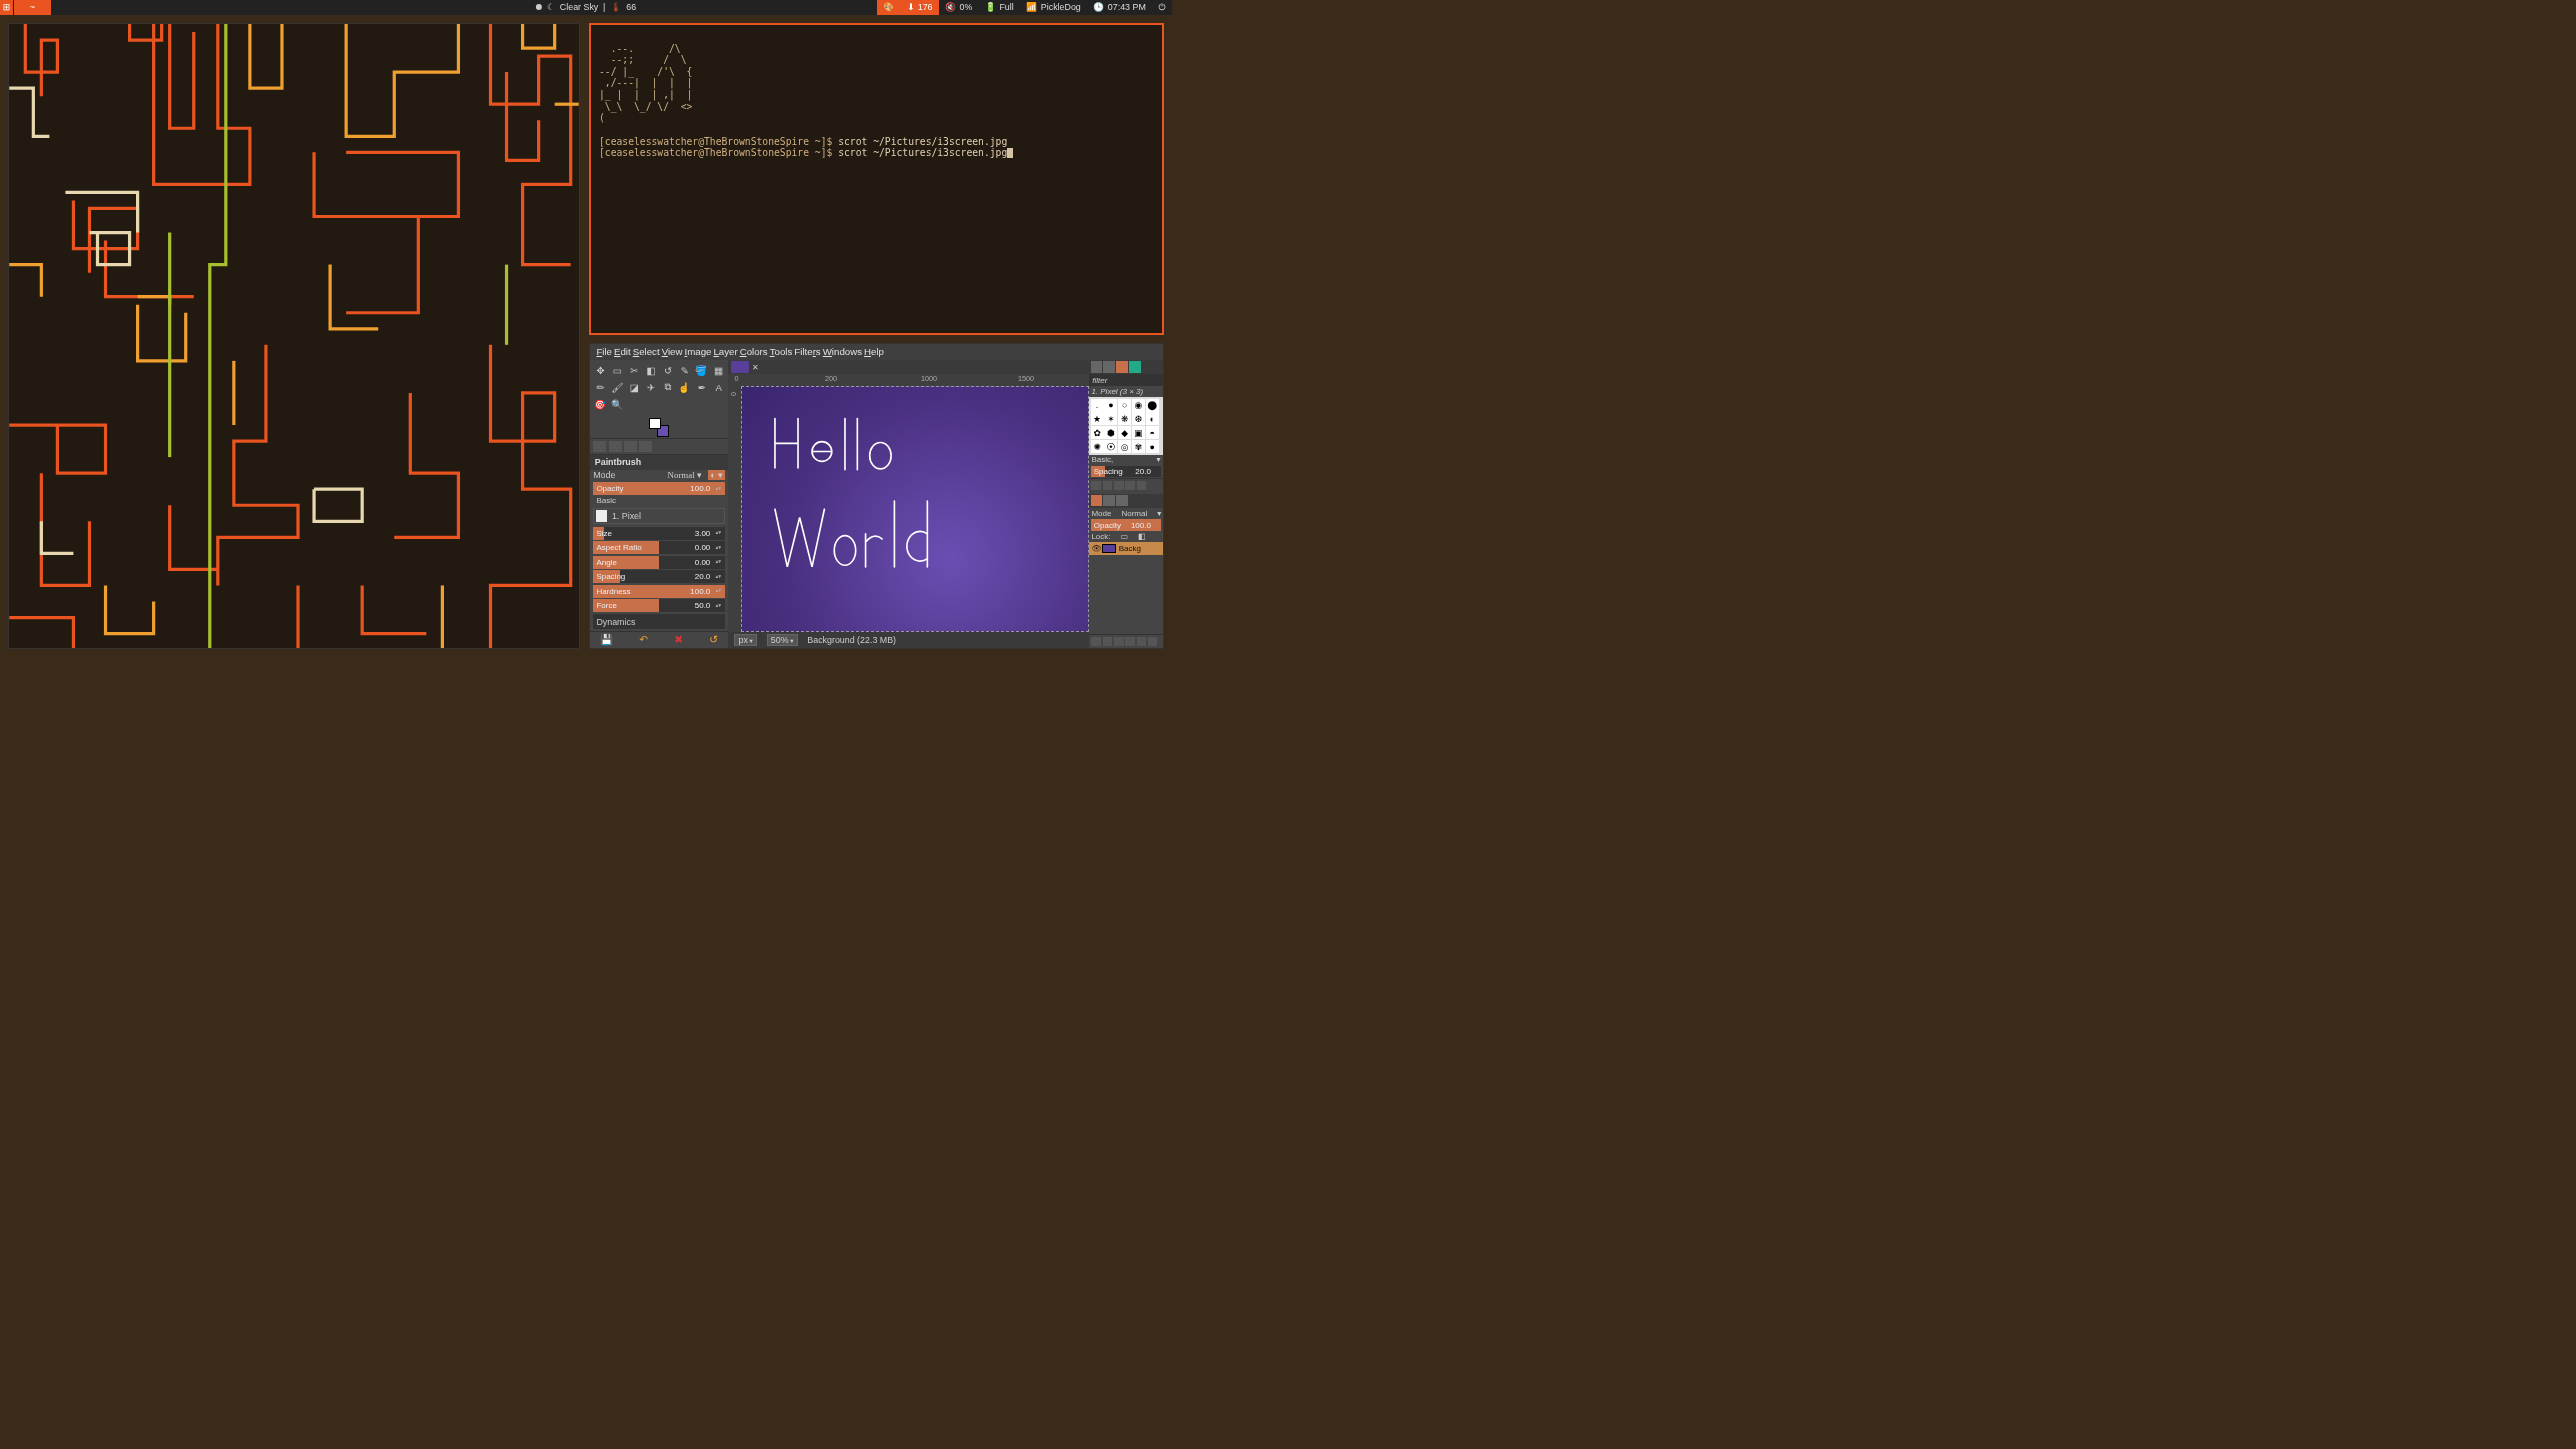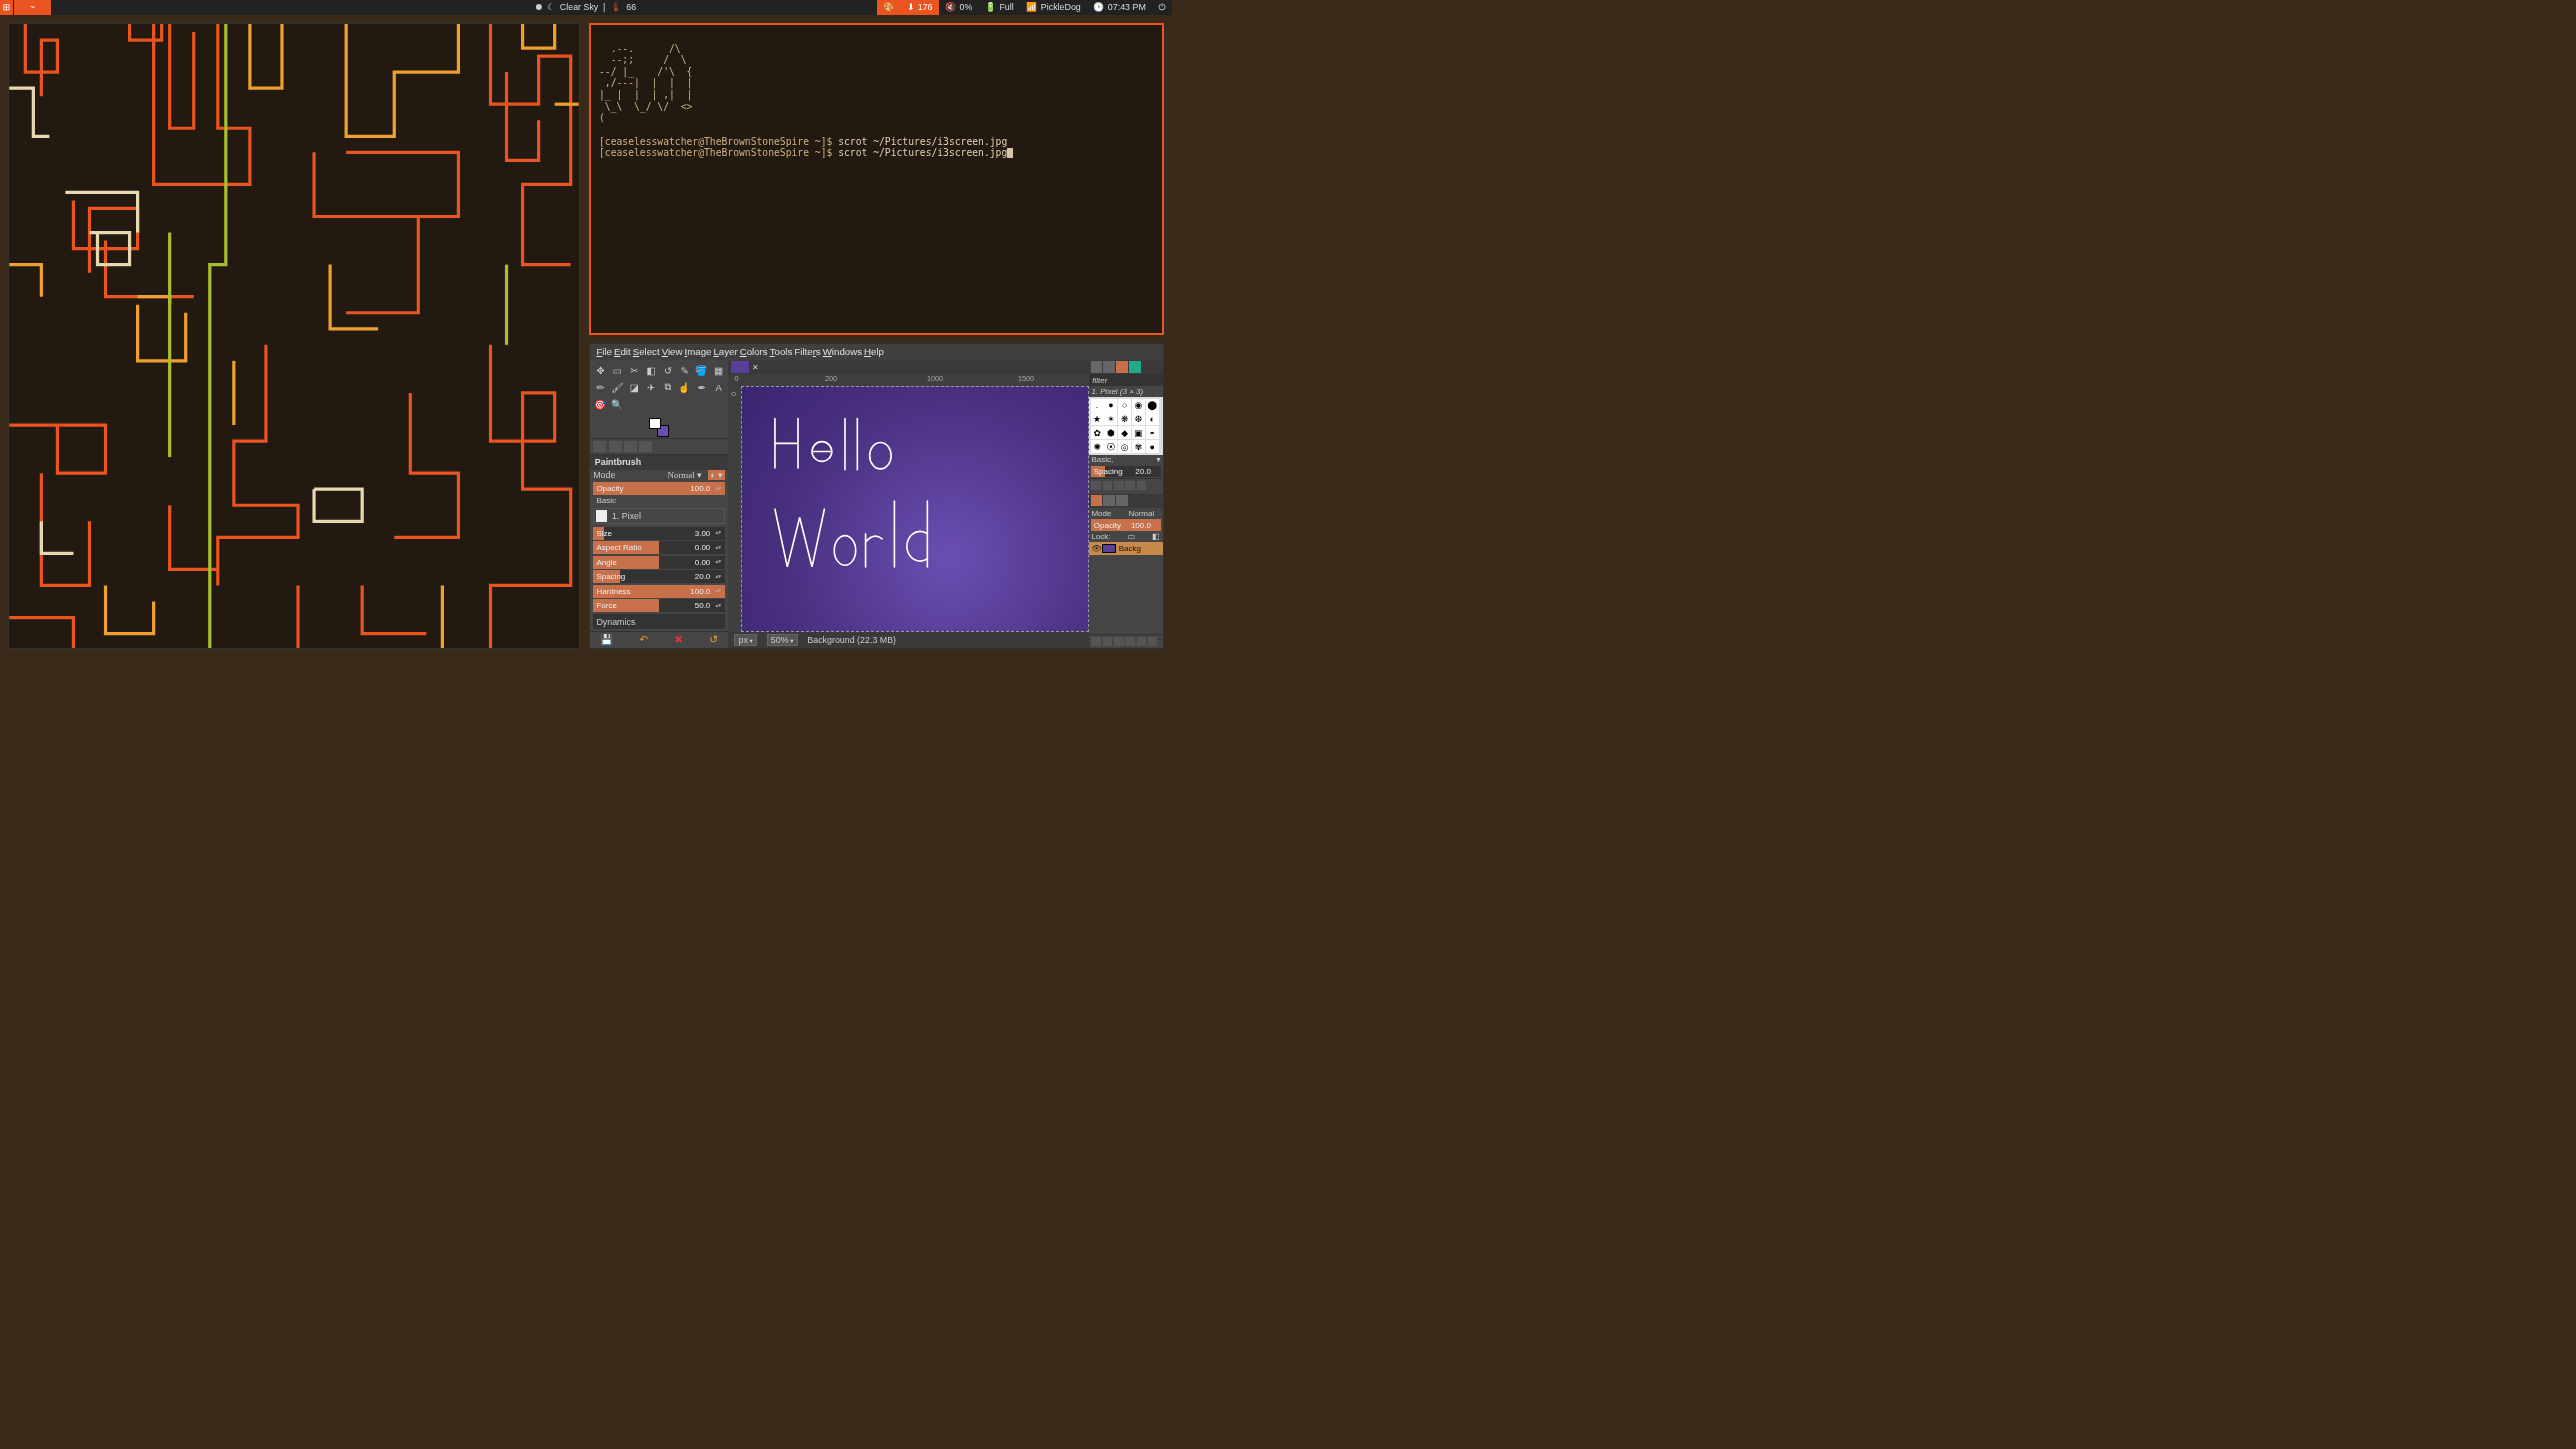--- a/index.html
+++ b/index.html
@@ -165,21 +165,21 @@
   width:74px; background:#454545; display:flex;flex-direction:column;font-size:8px;
 }
 .gimp-right .dock-tabs{display:flex;gap:1.6px;padding:1.6px;background:#3a3a3a;}
 .gimp-right .dock-tabs .dt{width:11.3px;height:11.3px;background:#666;}
 .gimp-right .sec-title{padding:1.6px 3.2px;background:#333;font-style:italic;}
 .brush-grid {
   display:grid;grid-template-columns:repeat(5,13px);grid-auto-rows:13px;gap:0.8px;
   padding:1.6px;background:#ddd;
 }
 .brush-grid .b { background:#fff;display:flex;align-items:center;justify-content:center;font-size:8.9px;color:#000;}
-.r-row{display:flex;align-items:center;padding:0.8px 2.4px;gap:17px;}
+.r-row{display:flex;align-items:center;padding:0.8px 2.4px;gap:10px;}
 .r-slider{position:relative;height:11.3px;background:#333;margin:0.8px 2.4px;display:flex;align-items:center;}
 .r-slider .fill{position:absolute;top:0;left:0;bottom:0;background:#c8704a;}
 .r-slider .lab{position:relative;z-index:2;padding-left:2.4px;color:#eee;}
 .r-slider .val{position:absolute;right:9.7px;z-index:2;color:#eee;}
 .r-btnrow{display:flex;gap:1.6px;padding:1.6px 2.4px;border-top:0.8px solid #333;}
 .r-btnrow .rb{width:9.7px;height:9.7px;background:#555;}
 .layer-row{display:flex;align-items:center;gap:2.4px;padding:1.6px 2.4px;background:#c78a4a;color:#111;}
 .layer-row .eye{width:8px;}
 .layer-row .lthumb{width:14.5px;height:9.7px;background:#5a3f9a;border:0.8px solid #000;}
 </style>
@@ -403,21 +403,21 @@
     </div>
 
     <div class="gimp-center">
       <div class="canvas-tabs">
         <div class="ctab"></div>
         <span class="close">✕</span>
       </div>
       <div class="ruler-h">
         <span class="tick" style="left:6.4px;">0</span>
         <span class="tick" style="left:97px;">200</span>
-        <span class="tick" style="left:199px;">1000</span>
+        <span class="tick" style="left:193px;">1000</span>
         <span class="tick" style="left:290px;">1500</span>
       </div>
       <div class="canvas-row">
         <div class="ruler-v">
           <span class="tick" style="top:6.4px;">0</span>
         </div>
         <div class="canvas">
           <svg viewBox="0 0 420 280">
             <g stroke="#fff" stroke-width="2" fill="none" stroke-linecap="round">
 

